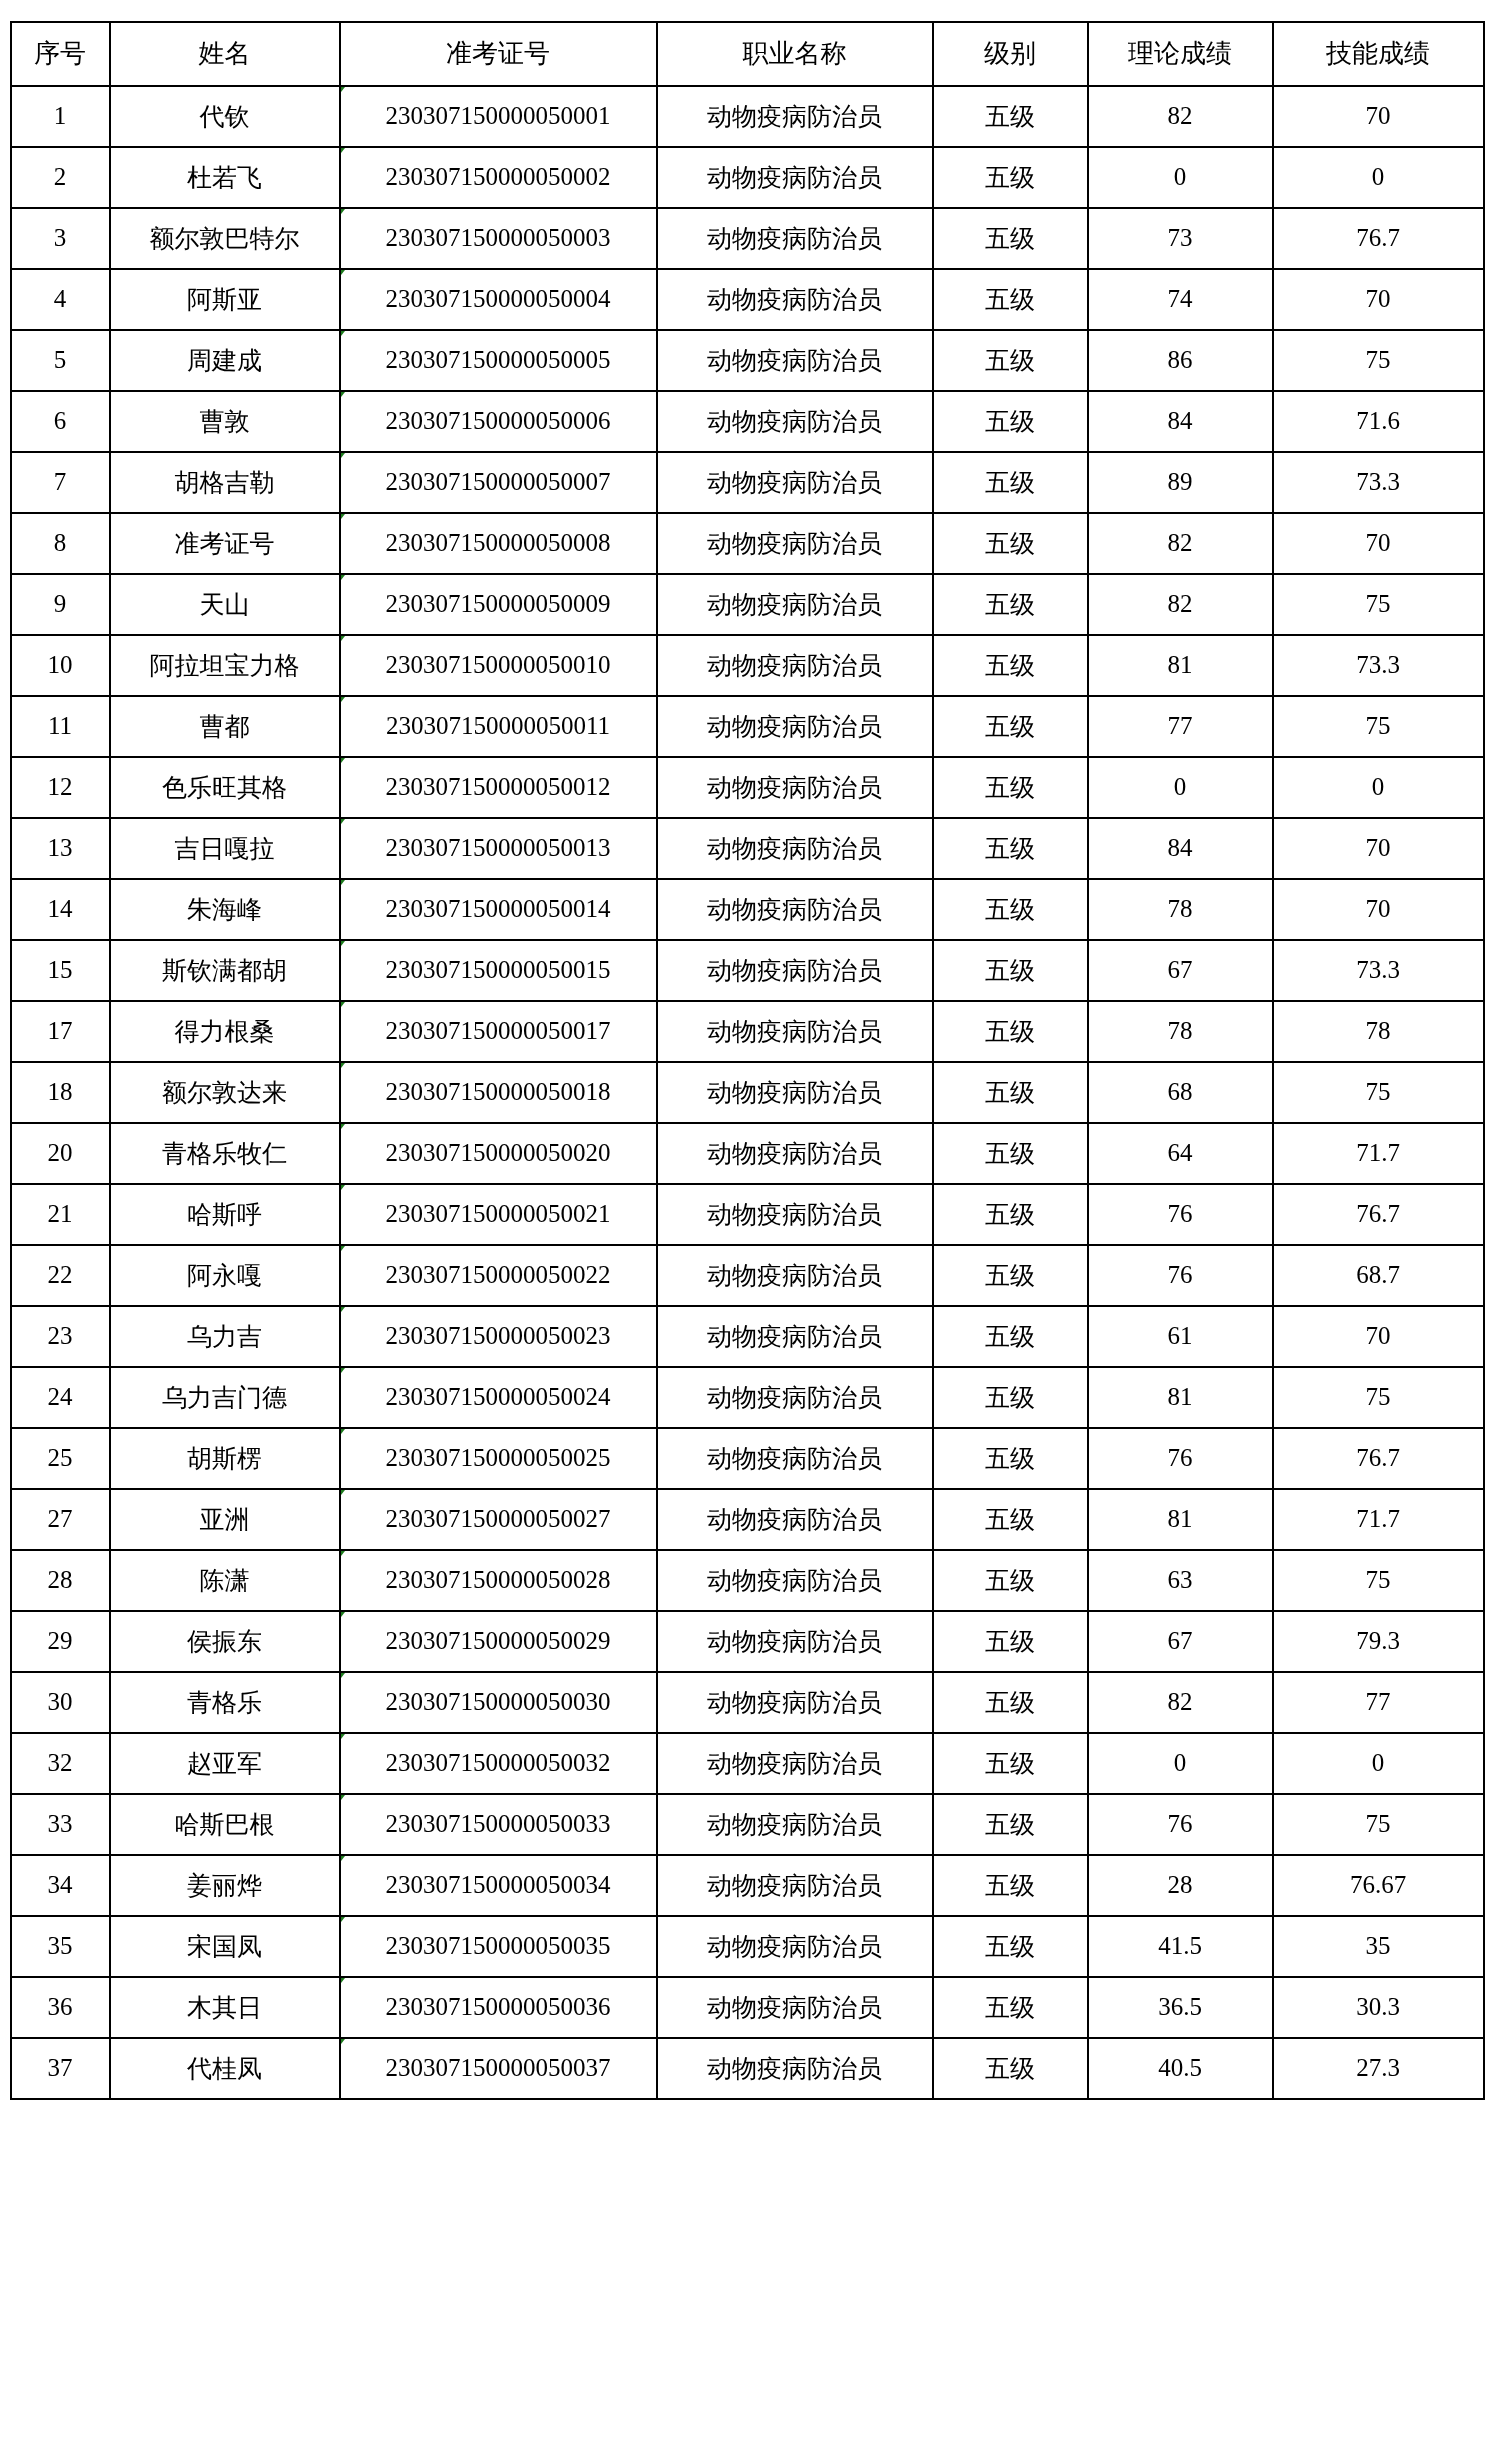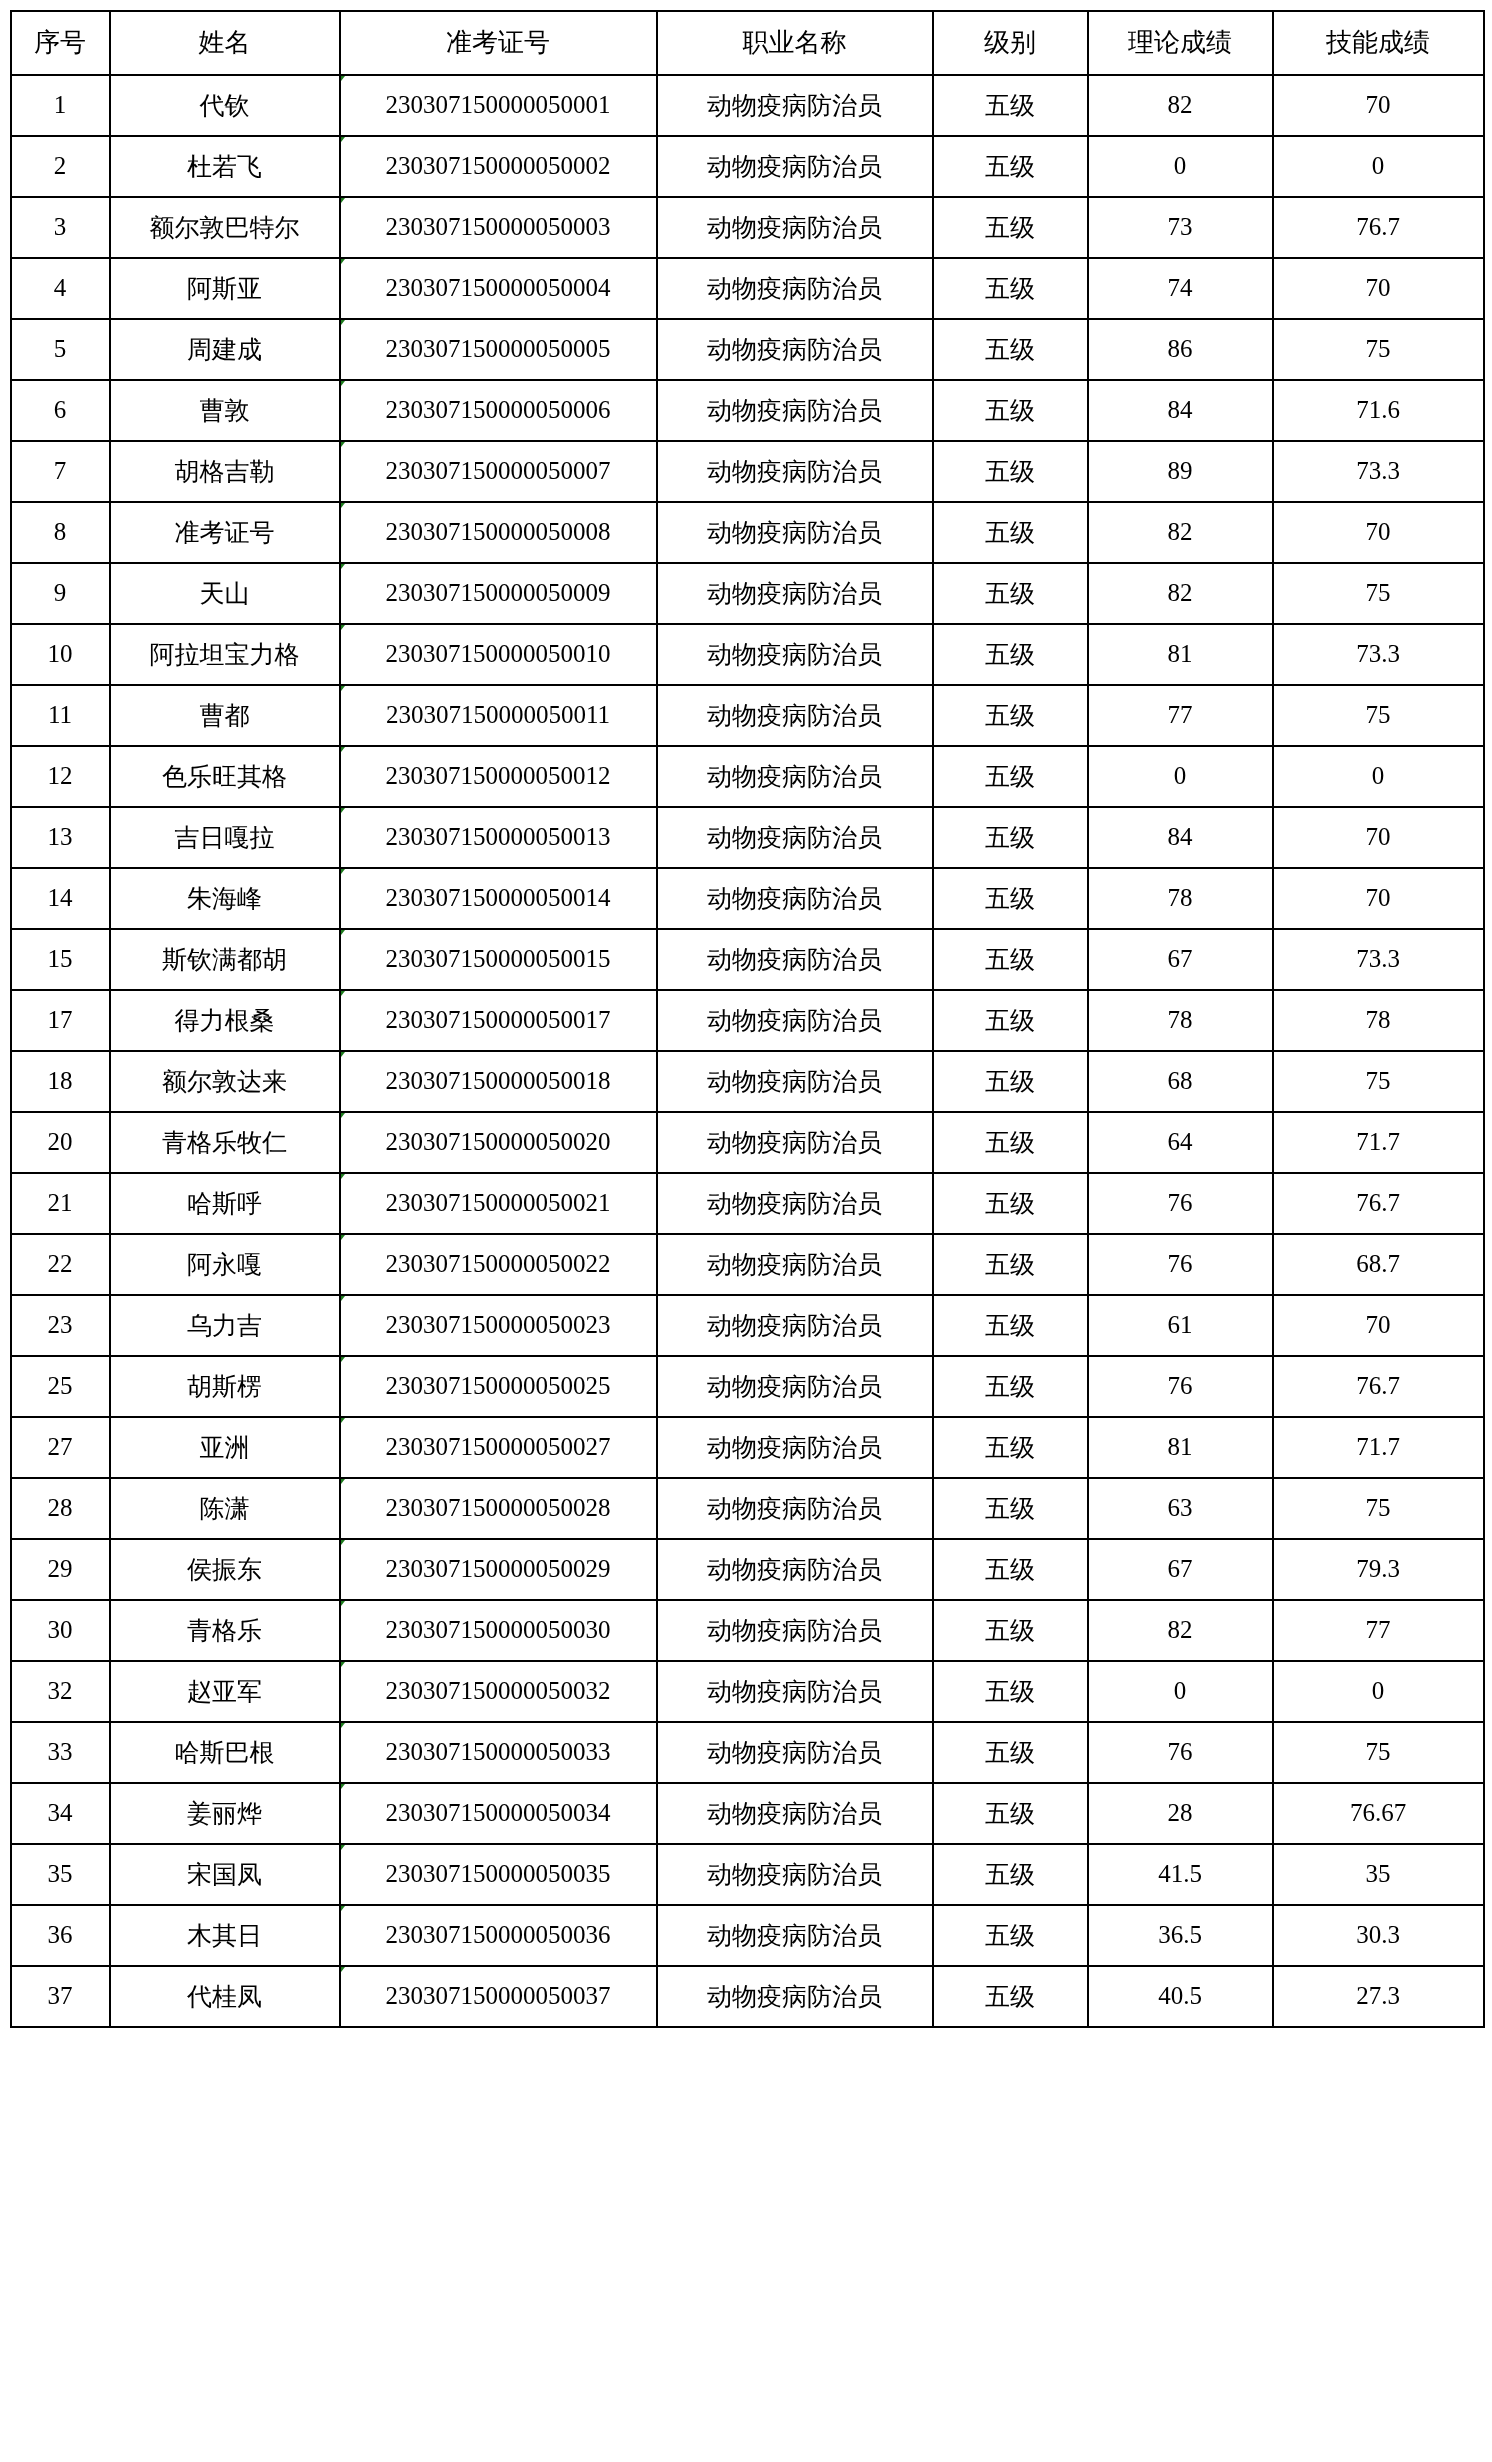--- a/index.html
+++ b/index.html
@@ -17,20 +17,21 @@
   }
   .sheet {
     position: absolute;
     left: 9.5px;
     top: 9.5px;
   }
   table.scores {
     border-collapse: collapse;
     table-layout: fixed;
     width: 1473px;
+    margin-top: 11px;
   }
   table.scores th,
   table.scores td {
     border: 2.4px solid #000000;
     text-align: center;
     vertical-align: middle;
     padding: 0;
     position: relative;
     white-space: nowrap;
     overflow: hidden;
@@ -277,20 +278,29 @@
         <tr>
           <td class="num"><span>23</span></td>
           <td><span>乌力吉</span></td>
           <td class="cert"><span class="flag"></span><span>230307150000050023</span></td>
           <td><span>动物疫病防治员</span></td>
           <td><span>五级</span></td>
           <td class="num"><span>61</span></td>
           <td class="num"><span>70</span></td>
         </tr>
         <tr>
+          <td class="num"><span>24</span></td>
+          <td><span>乌力吉门德</span></td>
+          <td class="cert"><span class="flag"></span><span>230307150000050024</span></td>
+          <td><span>动物疫病防治员</span></td>
+          <td><span>五级</span></td>
+          <td class="num"><span>81</span></td>
+          <td class="num"><span>75</span></td>
+        </tr>
+        <tr>
           <td class="num"><span>25</span></td>
           <td><span>胡斯楞</span></td>
           <td class="cert"><span class="flag"></span><span>230307150000050025</span></td>
           <td><span>动物疫病防治员</span></td>
           <td><span>五级</span></td>
           <td class="num"><span>76</span></td>
           <td class="num"><span>76.7</span></td>
         </tr>
         <tr>
           <td class="num"><span>27</span></td>

